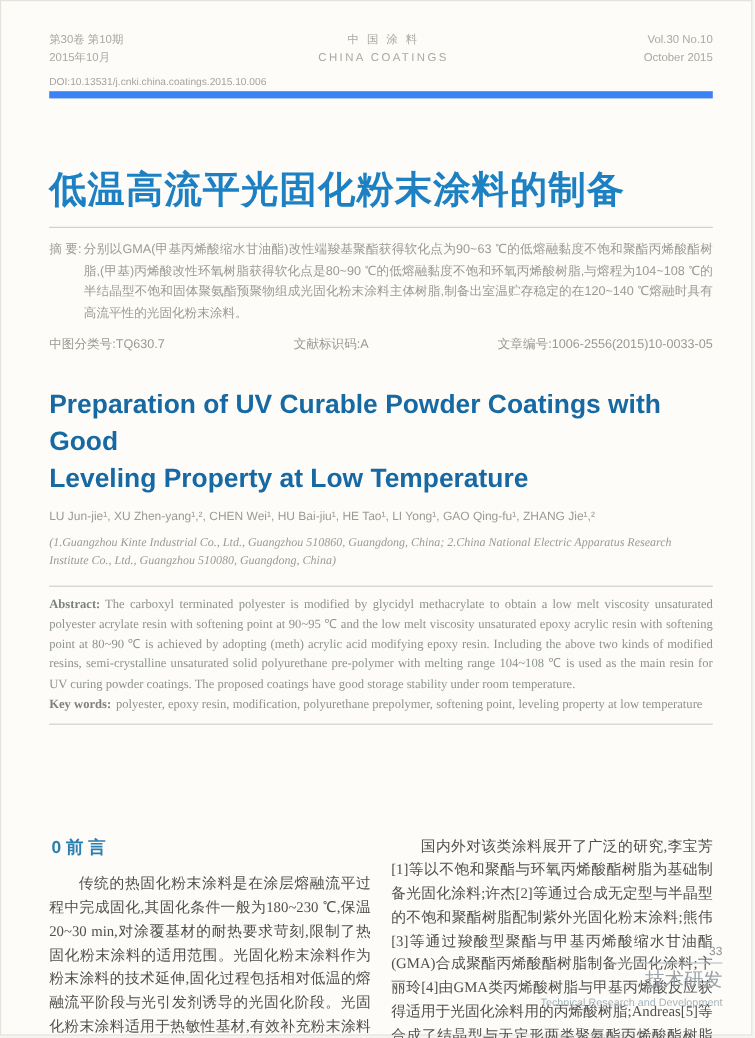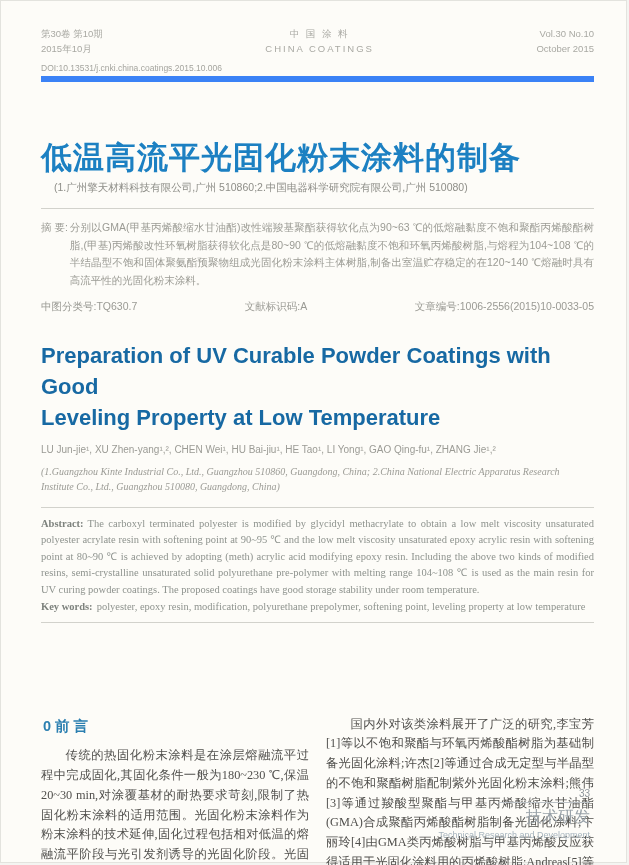--- a/index.html
+++ b/index.html
@@ -64,21 +64,21 @@
   
   .body-cols { display: flex; gap: 17px; margin-top: 92px; }
   .col { flex: 1 1 0; font-family: "Liberation Serif", serif; color: #504f4c; font-size: 12.3px; line-height: 19.8px; text-align: justify; }
   .sec-heading {
     font-family: "Liberation Sans", sans-serif;
     color: var(--heading-teal, #2b7fb0);
     font-size: 14.5px; font-weight: bold; margin: 2px 0 10px 2px;
   }
   .col p { margin: 0; text-indent: 2em; }
   
-  .footer { position: absolute; right: 36px; bottom: 22px; text-align: right; }
+  .footer { position: absolute; right: 24px; bottom: 22px; text-align: right; }
   .pageno { color: #8e959b; font-size: 10px; }
   .footer-rule { width: 92px; border: none; border-top: 1px solid #bcc2c6; margin: 3px 0 4px auto; }
   .footer-cn { color: #98a1a8; font-size: 16px; }
   .footer-en { color: #a6b4bd; font-size: 9px; margin-top: 2px; }
 </style>
 </head>
 <body>
 
 <div class="page">
 
@@ -95,21 +95,20 @@
       <div>Vol.30 No.10</div>
       <div>October 2015</div>
     </div>
   </div>
 
   <div class="doi-row">DOI:10.13531/j.cnki.china.coatings.2015.10.006</div>
 
   <h1 class="cn-title" style="margin-bottom:0;">低温高流平光固化粉末涂料的制备</h1>
 
 
-  <div class="cn-affil">(1.广州擎天材料科技有限公司,广州 510860;2.中国电器科学研究院有限公司,广州 510080)</div>
 
   <hr class="rule">
 
   <div class="abs-cn">
     <div class="hang">
       <span class="hang-label">摘 要:</span>
       <span class="hang-text">分别以GMA(甲基丙烯酸缩水甘油酯)改性端羧基聚酯获得软化点为90~63 ℃的低熔融黏度不饱和聚酯丙烯酸酯树脂,(甲基)丙烯酸改性环氧树脂获得软化点是80~90 ℃的低熔融黏度不饱和环氧丙烯酸树脂,与熔程为104~108 ℃的半结晶型不饱和固体聚氨酯预聚物组成光固化粉末涂料主体树脂,制备出室温贮存稳定的在120~140 ℃熔融时具有高流平性的光固化粉末涂料。</span>
     </div>
     <div class="meta-row">
       <span>中图分类号:TQ630.7</span>

